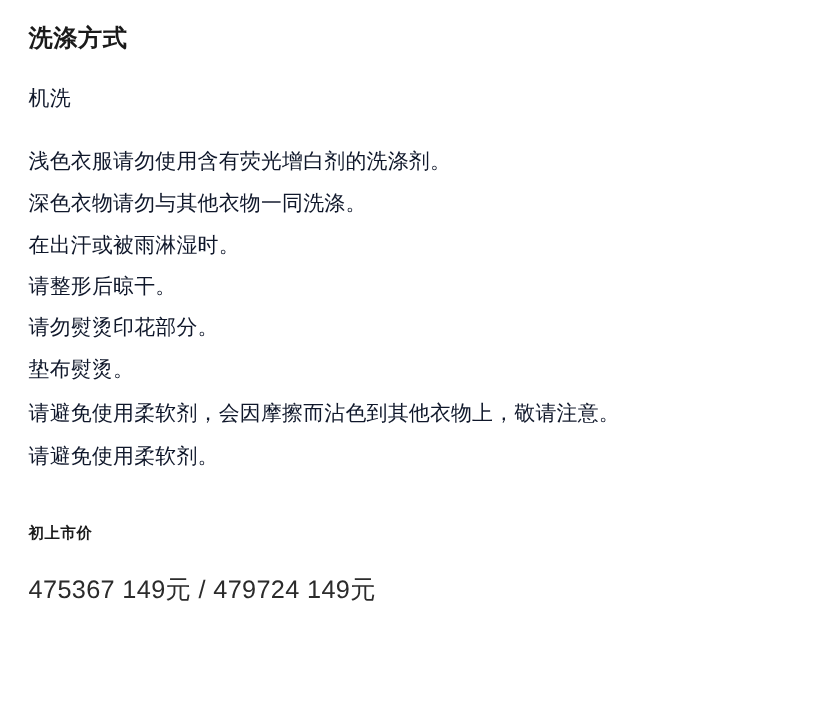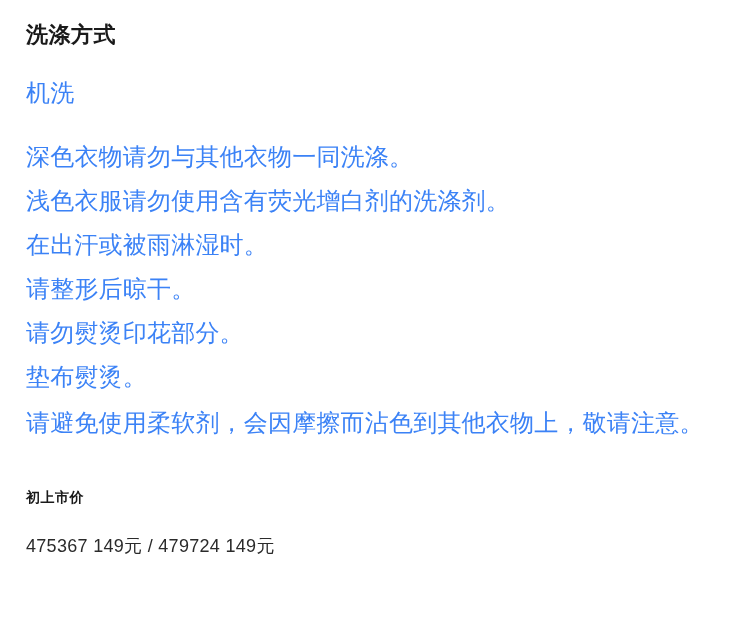--- a/index.html
+++ b/index.html
@@ -23,23 +23,23 @@
   }
   .section-heading {
     font-size: 22px;
     font-weight: bold;
     color: #1a1a1a;
     letter-spacing: 0.5px;
     margin: 0 0 30px 0;
     line-height: 1.2;
   }
   .body-line {
-    font-size: 24px;
+    font-size: 19px;
     line-height: 1.25;
-    color: #3b82f6;
+    color: #0f172a;
     margin: 0;
     letter-spacing: 0.2px;
   }
   .lead-line {
     margin: 0 0 34px 0;
   }
   .care-list {
     margin: 0;
   }
   .care-list .body-line {
@@ -56,43 +56,44 @@
   }
   .price-heading {
     font-size: 14px;
     font-weight: bold;
     color: #1a1a1a;
     letter-spacing: 0.5px;
     margin: 0 0 28px 0;
     line-height: 1.2;
   }
   .price-line {
-    font-size: 18px;
+    font-size: 23px;
     color: #2b2b2b;
     letter-spacing: 0.3px;
     margin: 0;
   }
 </style>
 </head>
 <body>
 
 <div class="page">
 
   <h2 class="section-heading">洗涤方式</h2>
 
   <p class="body-line lead-line">机洗</p>
 
   <div class="care-list">
+    <p class="body-line">浅色衣服请勿使用含有荧光增白剂的洗涤剂。</p>
     <p class="body-line">深色衣物请勿与其他衣物一同洗涤。</p>
-    <p class="body-line">浅色衣服请勿使用含有荧光增白剂的洗涤剂。</p>
     <p class="body-line">在出汗或被雨淋湿时。</p>
     <p class="body-line">请整形后晾干。</p>
     <p class="body-line">请勿熨烫印花部分。</p>
     <p class="body-line">垫布熨烫。</p>
     <p class="body-line wrap-line">请避免使用柔软剂，会因摩擦而沾色到其他衣物上，敬请注意。</p>
+    <p class="body-line">请避免使用柔软剂。</p>
   </div>
 
   <div class="gap-before-price"></div>
 
   <h2 class="price-heading">初上市价</h2>
 
   <p class="price-line">475367 149元 / 479724 149元</p>
 
 </div>
 

